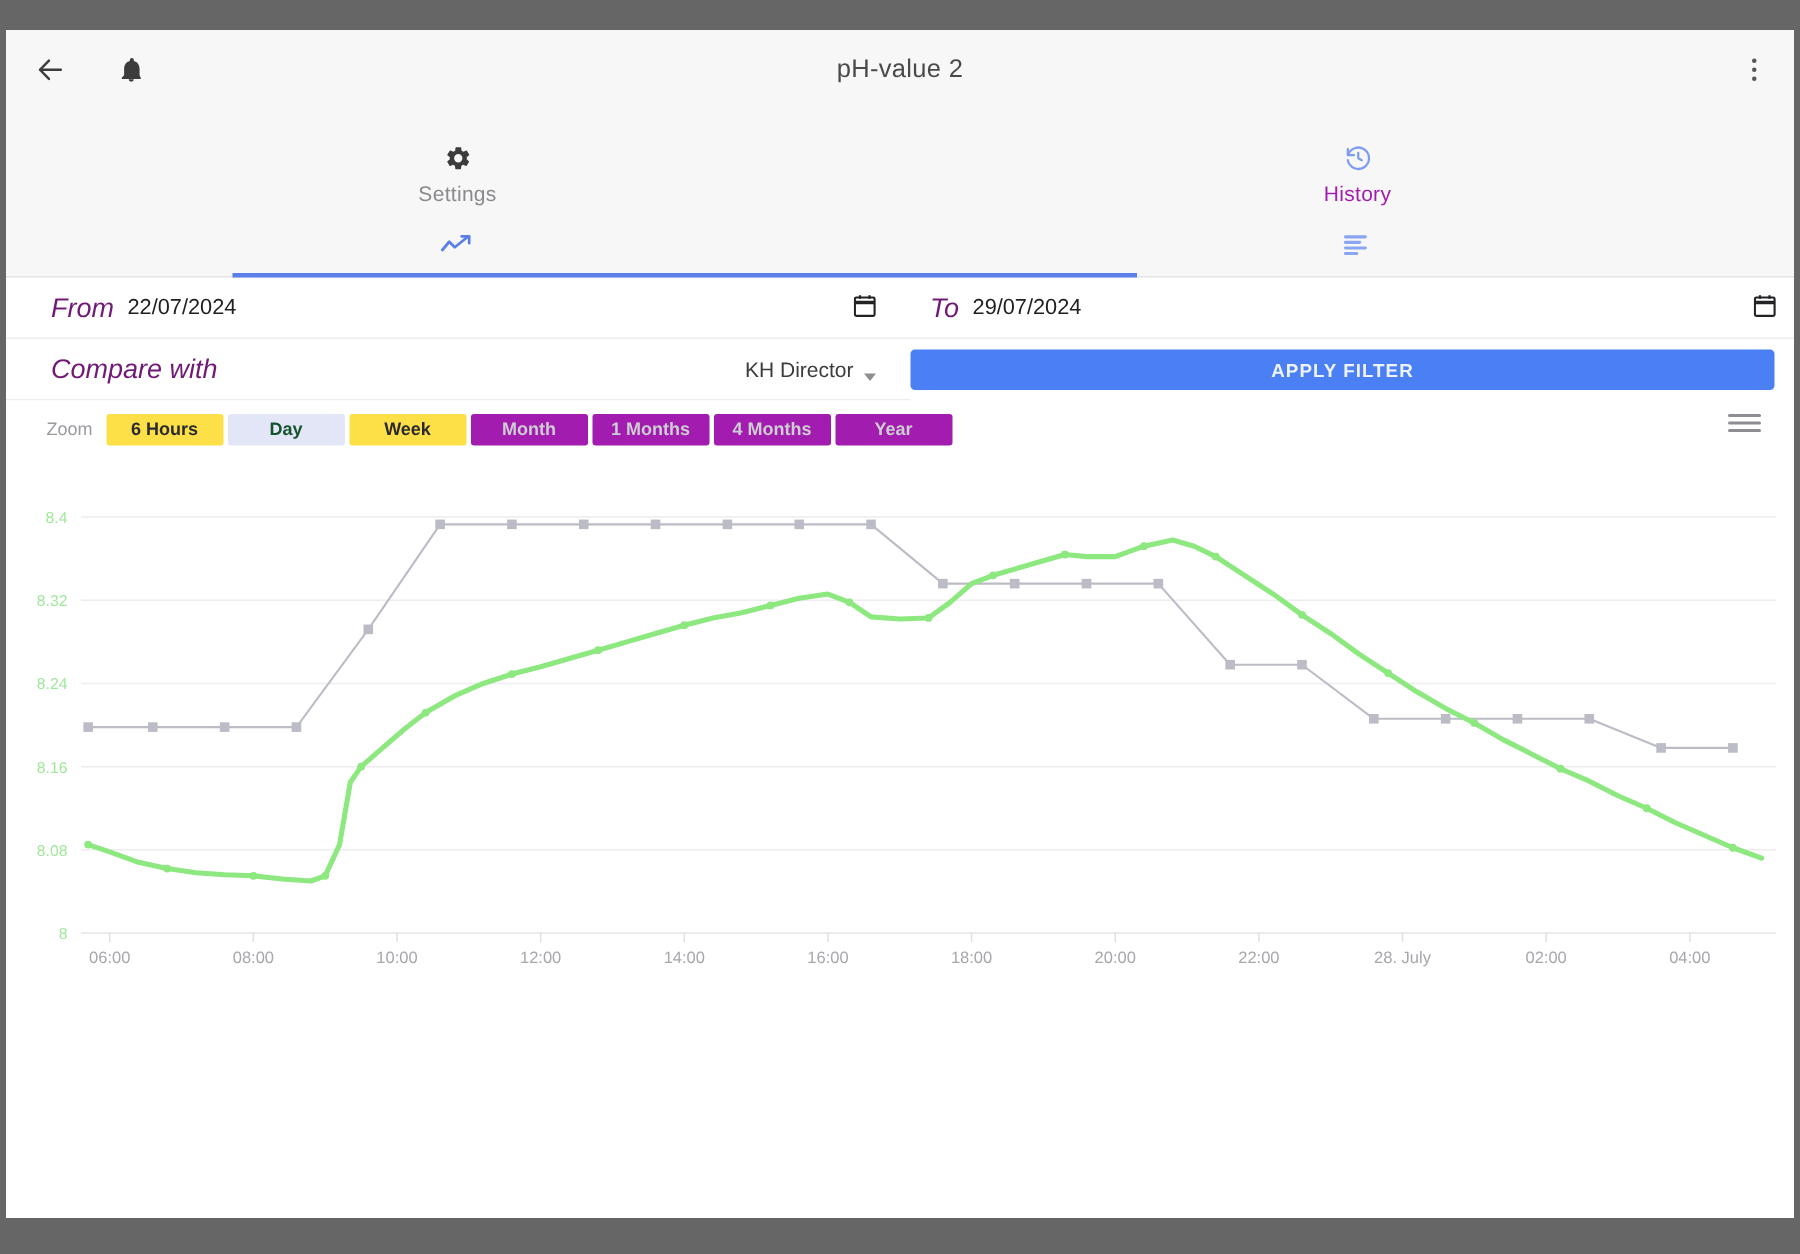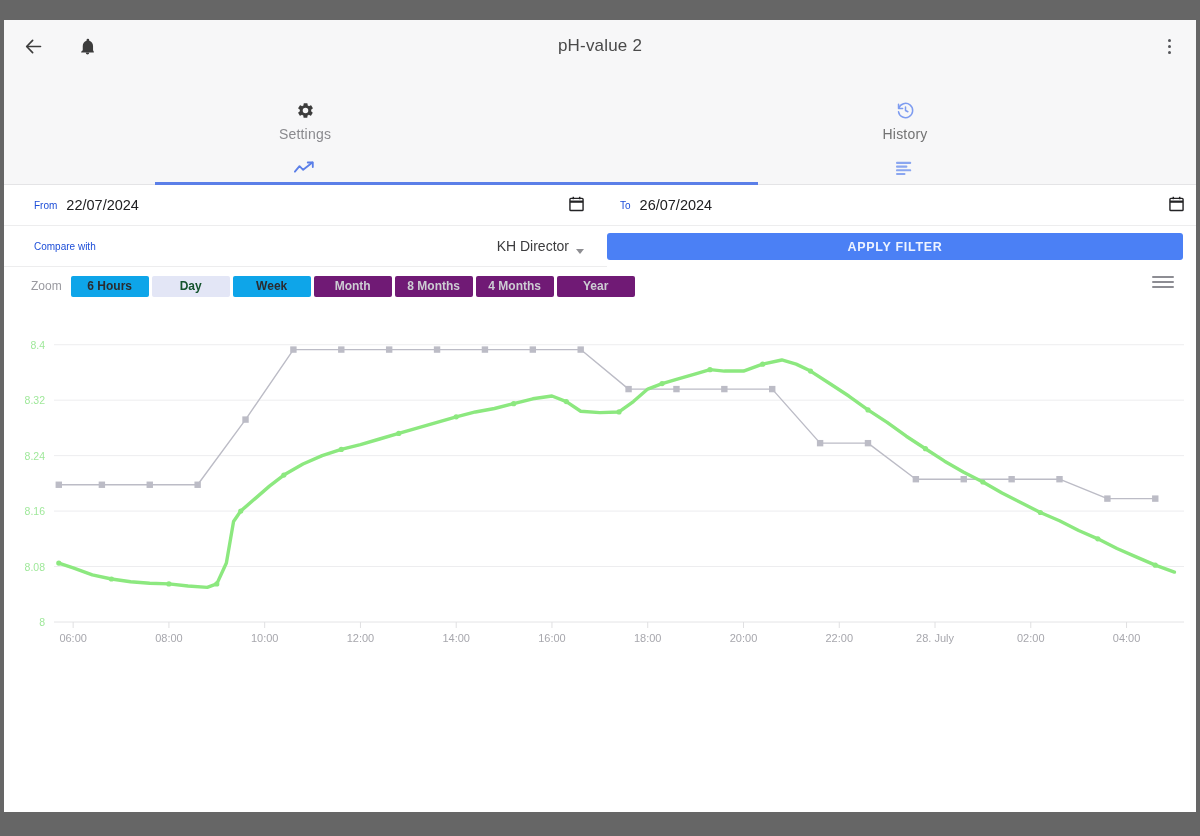--- a/index.html
+++ b/index.html
@@ -37,41 +37,41 @@
     display:flex;flex-direction:column;align-items:center;justify-content:center;gap:3px;cursor:pointer;}
   .kebab i{width:3px;height:3px;border-radius:50%;background:#55565a;display:block;}
 
   
   .tabs{
     position:relative;height:112px;background:#f7f7f8;
     border-bottom:1px solid #e4e4e6;
   }
   .tab{
     position:absolute;top:0;height:112px;width:300px;
-    display:flex;flex-direction:column;align-items:center;cursor:pointer;justify-content:center;
+    display:flex;flex-direction:column;align-items:center;cursor:pointer;
   }
   .tab-a{left:151px;}
   .tab-b{left:751px;}
   .tab-icon{margin-top:22px;height:22px;display:flex;align-items:center;justify-content:center;}
   .tab-label{margin-top:5px;font-size:14px;letter-spacing:.2px;}
   .tab-sub{margin-top:15px;height:22px;display:flex;align-items:center;justify-content:center;}
   .tab-a .tab-label{color:#8a8a8e;}
-  .tab-b .tab-label{color:#737373;}
+  .tab-b .tab-label{color:#a21caf;}
   .tab-indicator{position:absolute;left:0;bottom:-1px;height:3px;width:603px;background:#5b7fe8;}
 
   
   .filters{background:#ffffff;}
   .filter-row{display:flex;height:41px;}
   .field{
     position:relative;flex:0 0 600px;height:41px;
     border-bottom:1px solid #ededee;display:flex;align-items:center;box-sizing:border-box;
   }
   .field.from{padding-left:30px;}
   .field.to{padding-left:16px;}
-  .field-label{font-size:10px;color:#1d4ed8;}
+  .field-label{font-size:18px;color:#701a75;font-style:italic;}
   .field-value{font-size:14.5px;color:#202022;margin-left:9px;text-align:center;}
   .cal-icon{position:absolute;right:20px;top:11px;cursor:pointer;}
 
   .field.compare{
     flex:0 0 603px;height:41px;border-bottom:1px solid #ededee;
     display:flex;align-items:center;justify-content:space-between;
     padding-left:30px;padding-right:23px;box-sizing:border-box;
   }
   .compare-value{font-size:14px;color:#3c3c3e;display:flex;align-items:flex-end;gap:7px;cursor:pointer;}
   .caret{width:0;height:0;border-left:4px solid transparent;border-right:4px solid transparent;
@@ -86,24 +86,24 @@
   
   .zoomrow{
     position:relative;height:38px;display:flex;align-items:center;
     padding-left:27px;background:#fff;
   }
   .zoom-label{font-size:12px;color:#9a9aa0;margin-right:9px;}
   .zbtn{
     height:21px;min-width:56px;padding:0 11px;margin-right:3px;
     display:flex;align-items:center;justify-content:center;
     font-size:12px;font-weight:bold;color:#2b2b2f;
-    background:#0ea5e9;border-radius:2px;cursor:pointer;
+    background:#fde047;border-radius:2px;cursor:pointer;
   }
   .zbtn.active{background:#e3e6f6;color:#14532d;}
-  .zbtn.dim{color:#cdcdd3;background:#701a75;}
+  .zbtn.dim{color:#cdcdd3;background:#a21caf;}
   .chart-menu{position:absolute;right:22px;top:9px;width:22px;cursor:pointer;
     display:flex;flex-direction:column;gap:3px;}
   .chart-menu i{display:block;height:2px;background:#8d8d93;border-radius:1px;}
 
   
   .chart-wrap{position:relative;height:420px;background:#fff;}
   .chart-svg{position:absolute;left:0;top:0;}
 </style>
 </head>
 <body>
@@ -183,21 +183,21 @@
           <svg width="15" height="16" viewBox="0 0 16 17" fill="none" stroke="#232325" stroke-width="1.5">
             <rect x="1" y="2.5" width="14" height="13" rx="1"></rect>
             <line x1="1" y1="6" x2="15" y2="6" stroke-width="2.4"></line>
             <line x1="4.6" y1="0.8" x2="4.6" y2="3.4" stroke-width="1.6"></line>
             <line x1="11.4" y1="0.8" x2="11.4" y2="3.4" stroke-width="1.6"></line>
           </svg>
         </span>
       </div>
       <div class="field to">
         <span class="field-label">To</span>
-        <span class="field-value">26/07/2024</span>
+        <span class="field-value">29/07/2024</span>
         <span class="cal-icon">
           <svg width="15" height="16" viewBox="0 0 16 17" fill="none" stroke="#232325" stroke-width="1.5">
             <rect x="1" y="2.5" width="14" height="13" rx="1"></rect>
             <line x1="1" y1="6" x2="15" y2="6" stroke-width="2.4"></line>
             <line x1="4.6" y1="0.8" x2="4.6" y2="3.4" stroke-width="1.6"></line>
             <line x1="11.4" y1="0.8" x2="11.4" y2="3.4" stroke-width="1.6"></line>
           </svg>
         </span>
       </div>
     </div>
@@ -213,21 +213,21 @@
       <button class="apply-btn">APPLY FILTER</button>
     </div>
   </div>
 
   <div class="zoomrow">
     <span class="zoom-label">Zoom</span>
     <div class="zbtn">6 Hours</div>
     <div class="zbtn active">Day</div>
     <div class="zbtn">Week</div>
     <div class="zbtn dim">Month</div>
-    <div class="zbtn dim">8 Months</div>
+    <div class="zbtn dim">1 Months</div>
     <div class="zbtn dim">4 Months</div>
     <div class="zbtn dim">Year</div>
     <div class="chart-menu">
         <i></i>
         <i></i>
         <i></i>
       </div>
   </div>
 
   <div class="chart-wrap">

